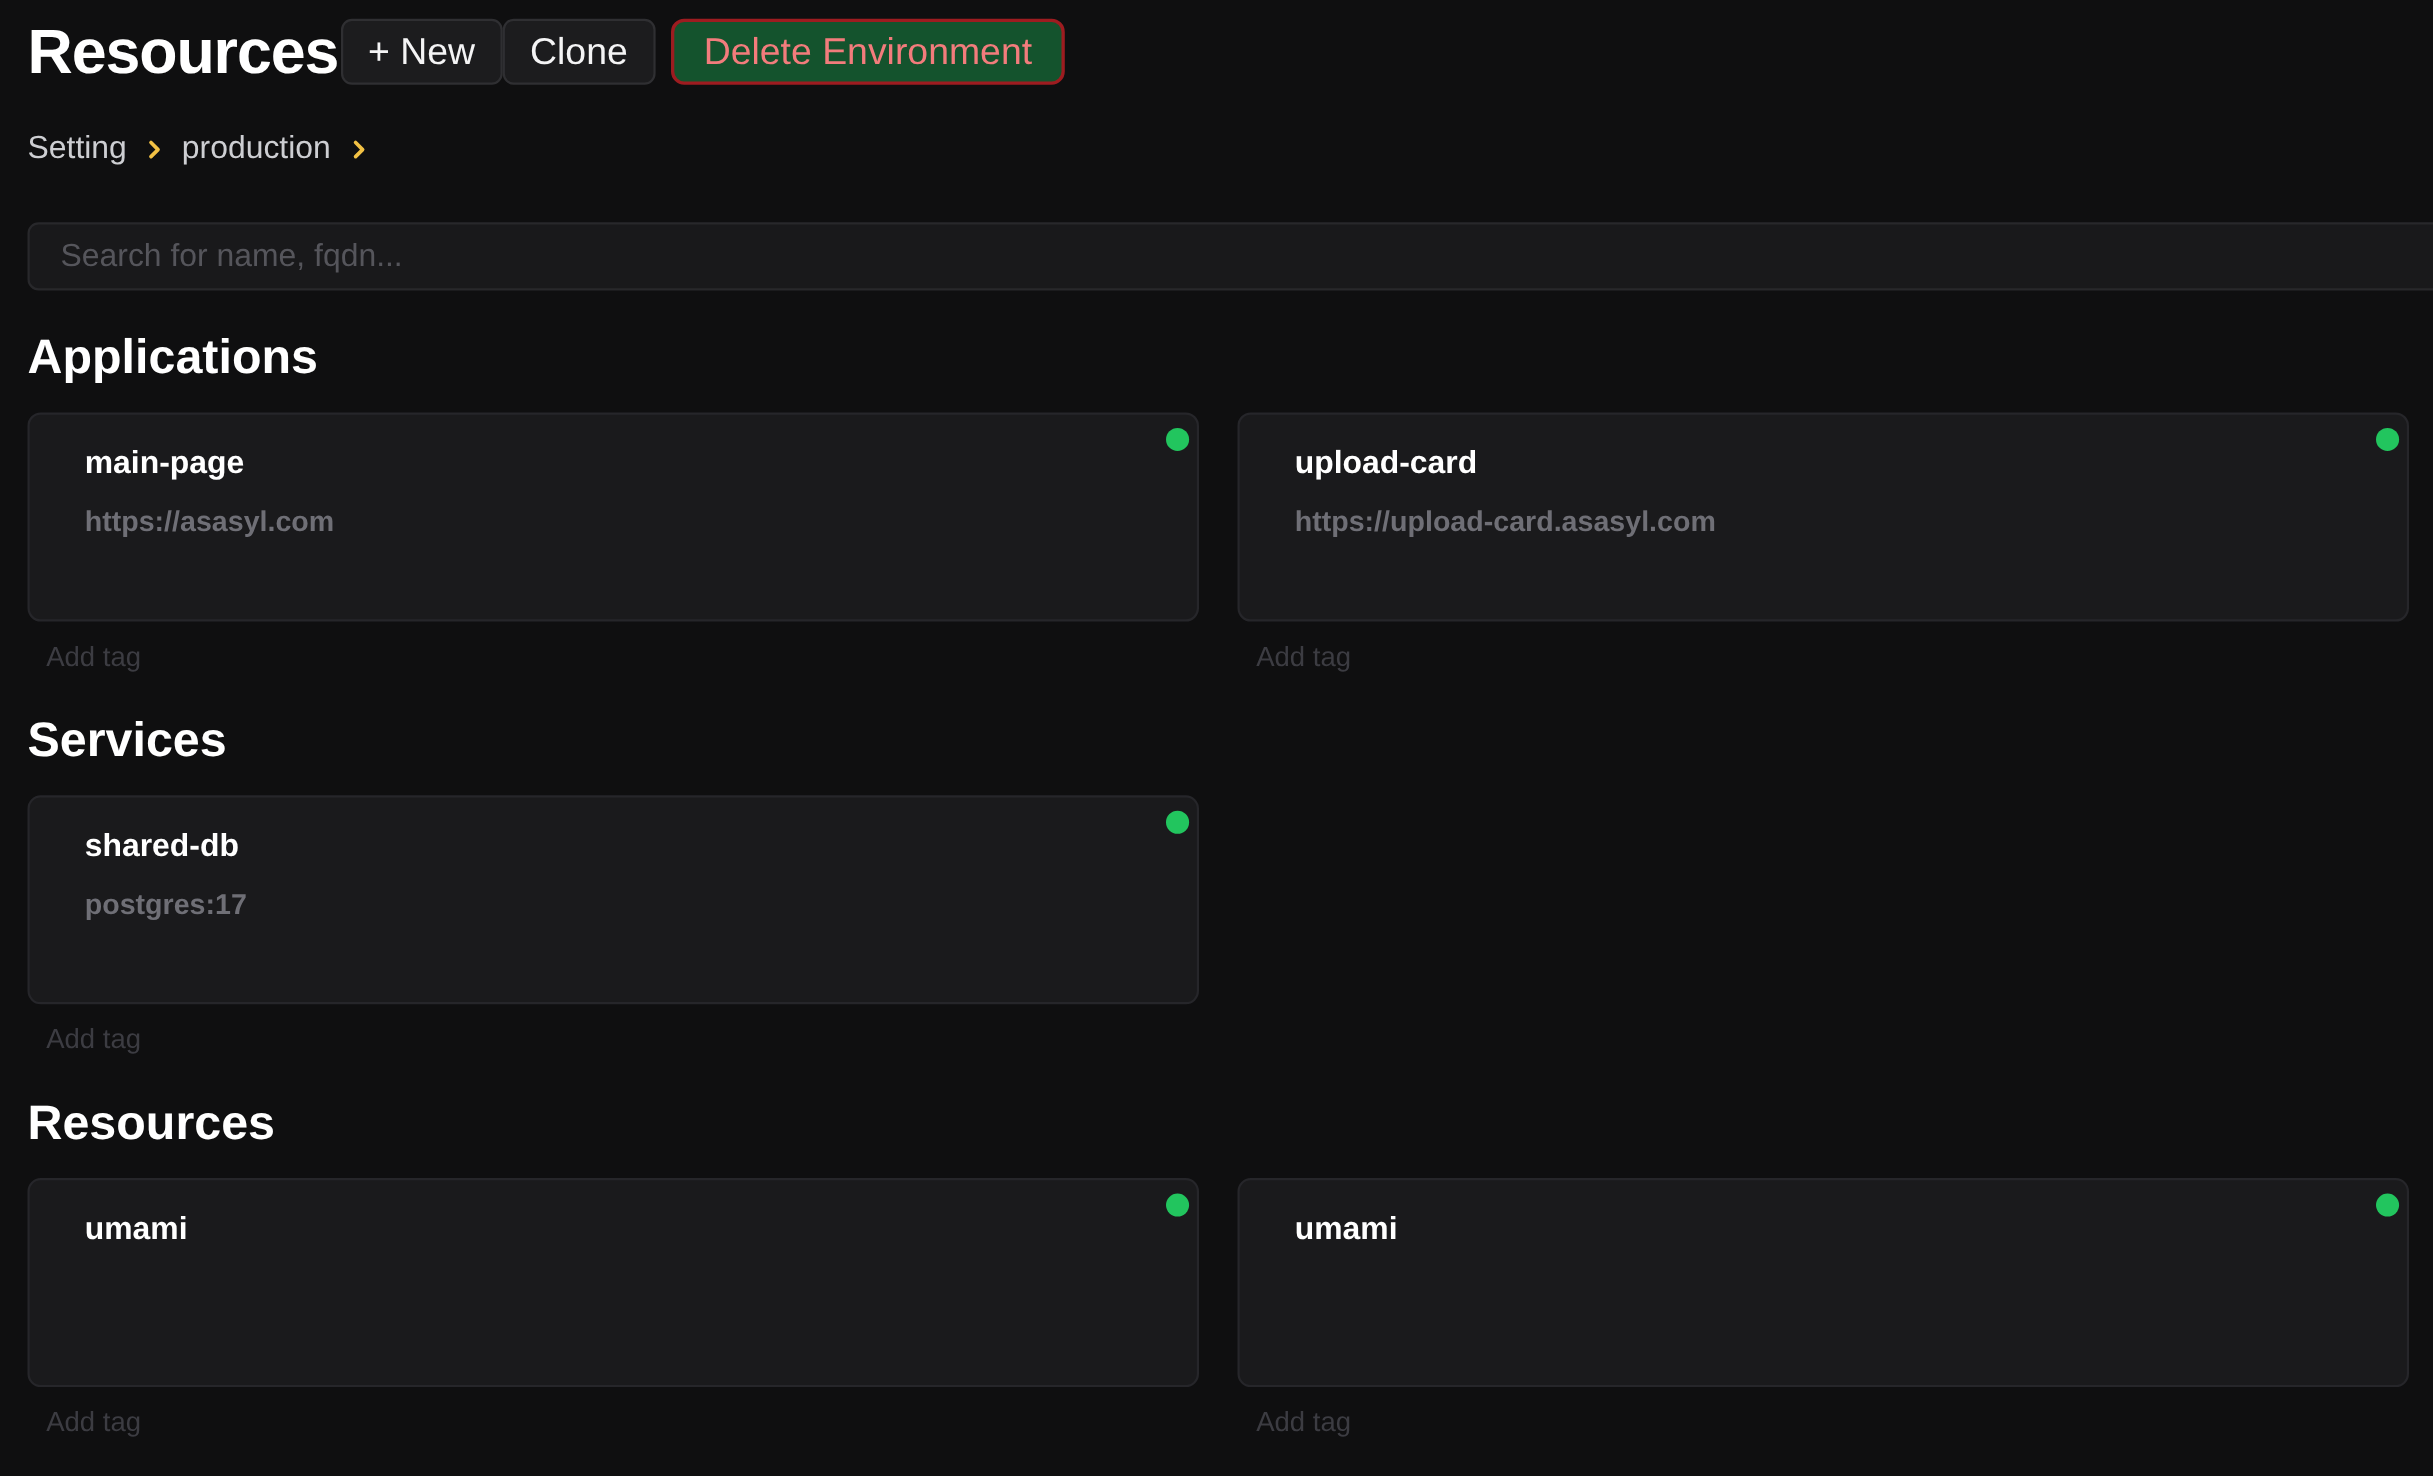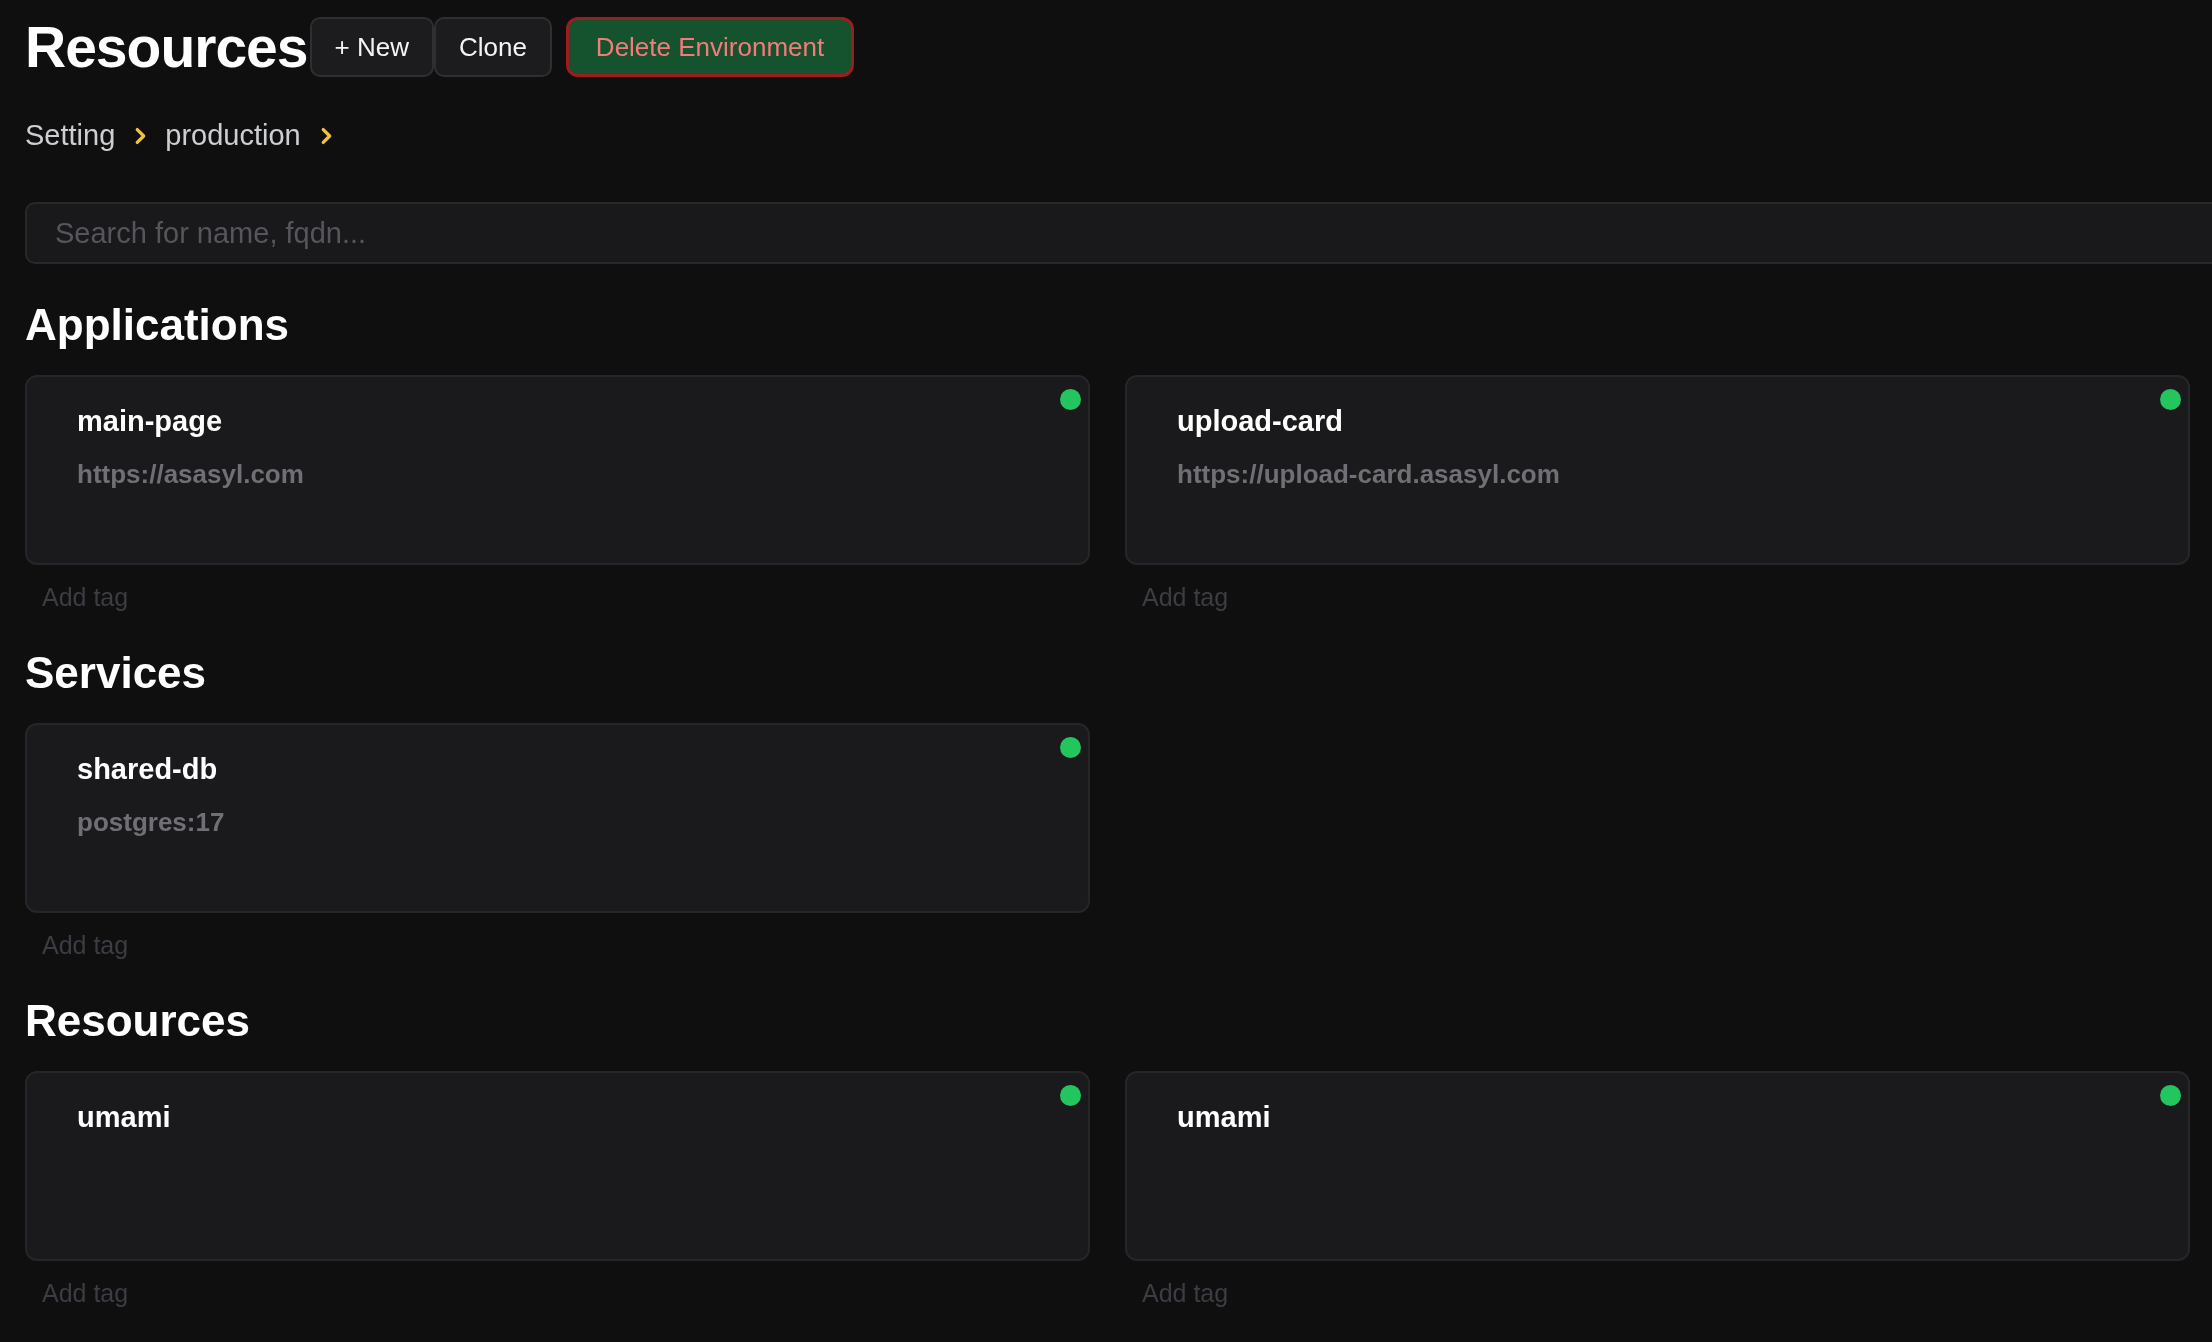--- a/index.html
+++ b/index.html
@@ -16,21 +16,21 @@
   
   .header-row { display: flex; align-items: center; height: 66px; }
   .page-title {
     margin: 0; font-size: 57px; font-weight: 700; letter-spacing: -1px;
     color: #ffffff; line-height: 1; padding-right: 2px;
   }
   .btn {
     height: 60px; padding: 0 23px;
     background: #1c1c1e; border: 2px solid #2f2f32; border-radius: 10px;
     color: #f4f4f5; font-family: "Liberation Sans", sans-serif;
-    font-size: 26px; font-weight: 500; line-height: 1;
+    font-size: 34px; font-weight: 500; line-height: 1;
     cursor: pointer; white-space: nowrap; text-align: center;
   }
   .btn-danger {
     margin-left: 14px;
     background: #14532d;
     border: 3px solid var(--danger-border, #9d1c20);
     border-radius: 12px;
     color: var(--danger-text, #f27c7c);
     padding: 0 27px;
   }

